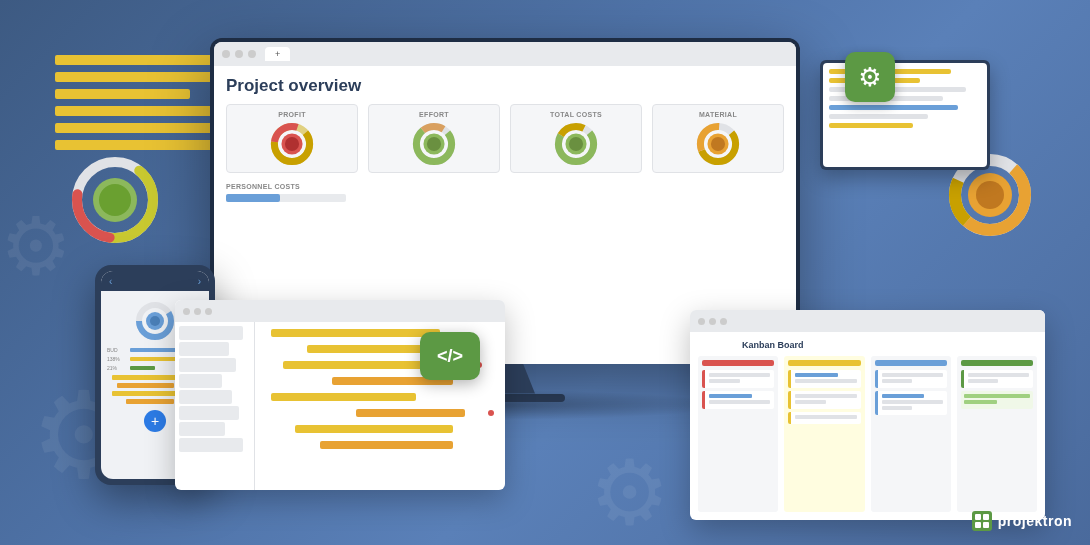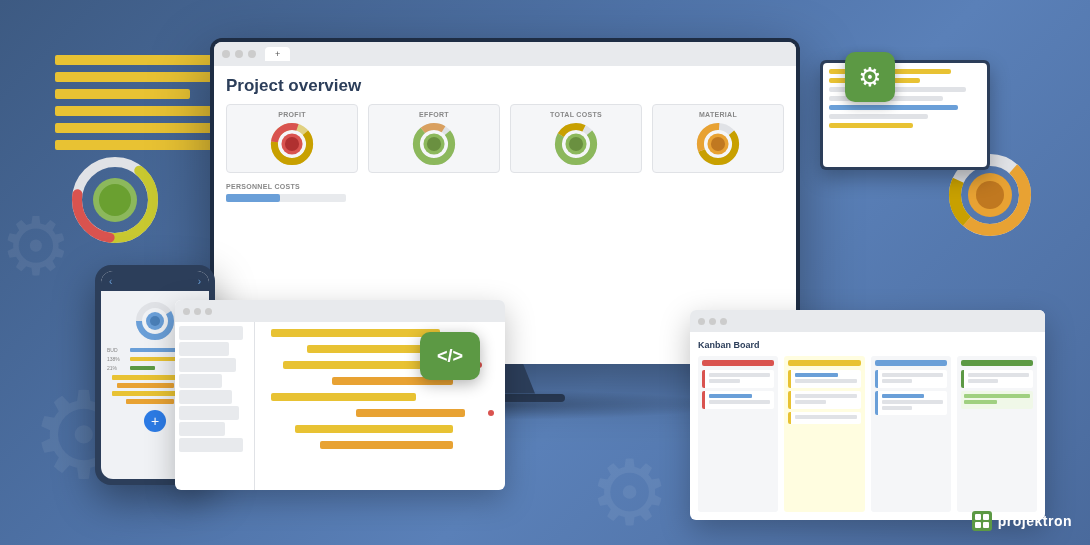--- a/index.html
+++ b/index.html
@@ -410,20 +410,21 @@
     .kanban-dot { width: 7px; height: 7px; border-radius: 50%; background: #ccc; }
     .kanban-content {
       padding: 8px;
       height: calc(100% - 22px);
     }
     .kanban-title {
       font-size: 9px;
       font-weight: bold;
       color: #2c3e5a;
       margin-bottom: 6px;
+      margin-left: 44px;
     }
     .kanban-columns {
       display: flex;
       gap: 6px;
       height: calc(100% - 16px);
     }
     .kanban-col {
       flex: 1;
       background: #f5f6f8;
       border-radius: 3px;

